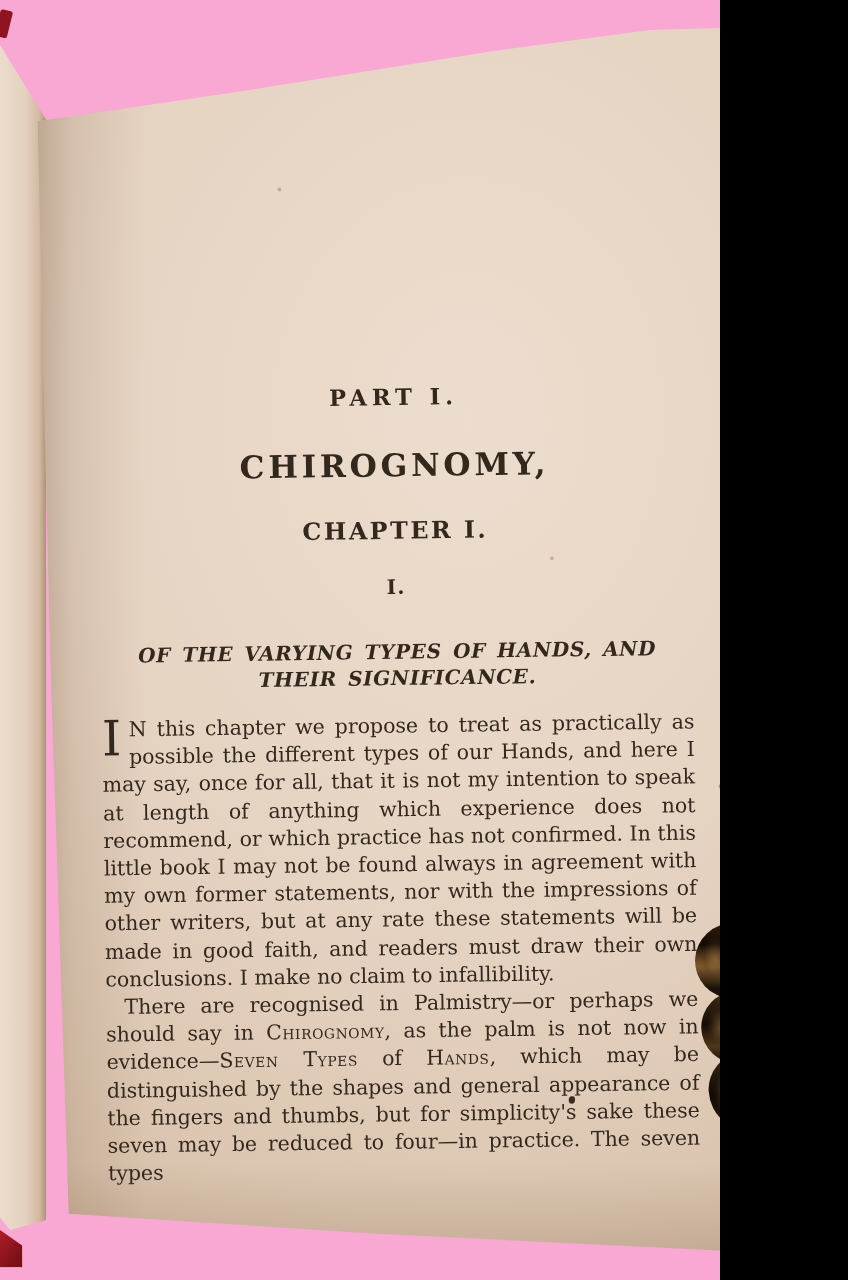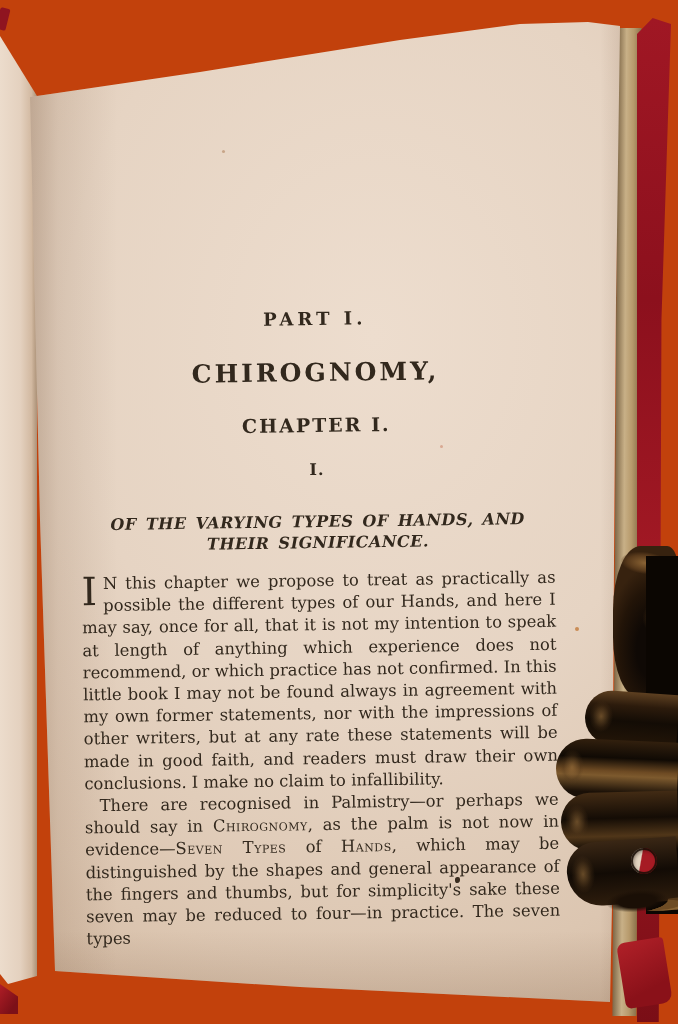--- a/index.html
+++ b/index.html
@@ -1,16 +1,16 @@
 <!DOCTYPE html>
 <html><head>
 <meta charset="utf-8">
 <style>
   html,body{margin:0;padding:0;background:#000;}
-  .scene{position:relative;width:678px;height:1024px;background:#c2410c;overflow:hidden;
+  .scene{position:relative;width:576px;height:1024px;background:#f9a8d4;overflow:hidden;
          font-family:"DejaVu Serif","Liberation Serif",serif;}
 
   
   .left-leaf{position:absolute;left:0;top:30px;width:37px;height:954px;
     background:linear-gradient(90deg,#ecdccc 0%,#e4d1bf 55%,#d2b9a1 85%,#ab9177 100%);
     clip-path:polygon(0 6px,37px 66px,37px 946px,8px 954px,0 944px);}
   .corner-top-left{position:absolute;left:-2px;top:8px;width:10px;height:22px;background:#8f1420;
     transform:rotate(14deg);border-radius:2px;}
   .corner-bottom-left{position:absolute;left:0;top:984px;width:18px;height:30px;
     background:linear-gradient(125deg,#b01d26,#7c1018 75%);

